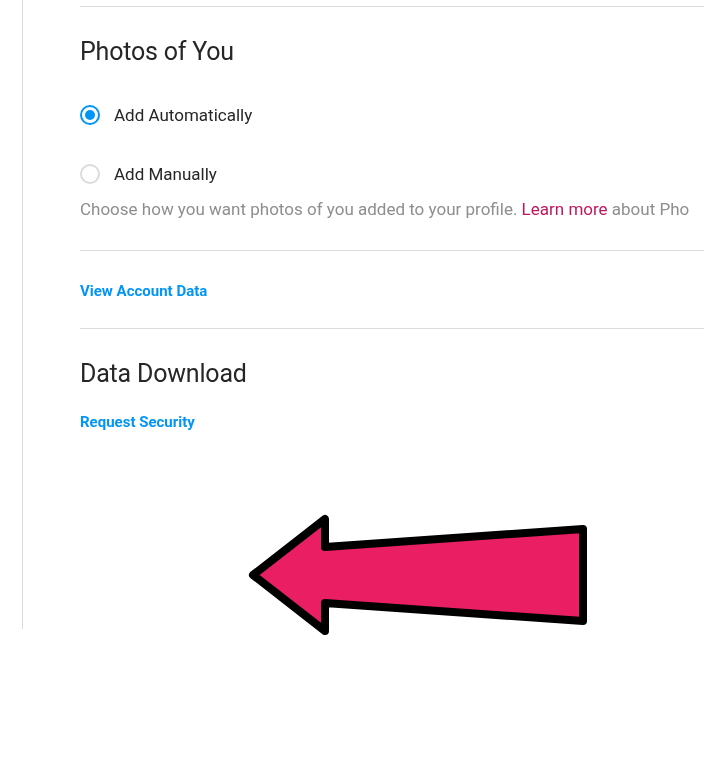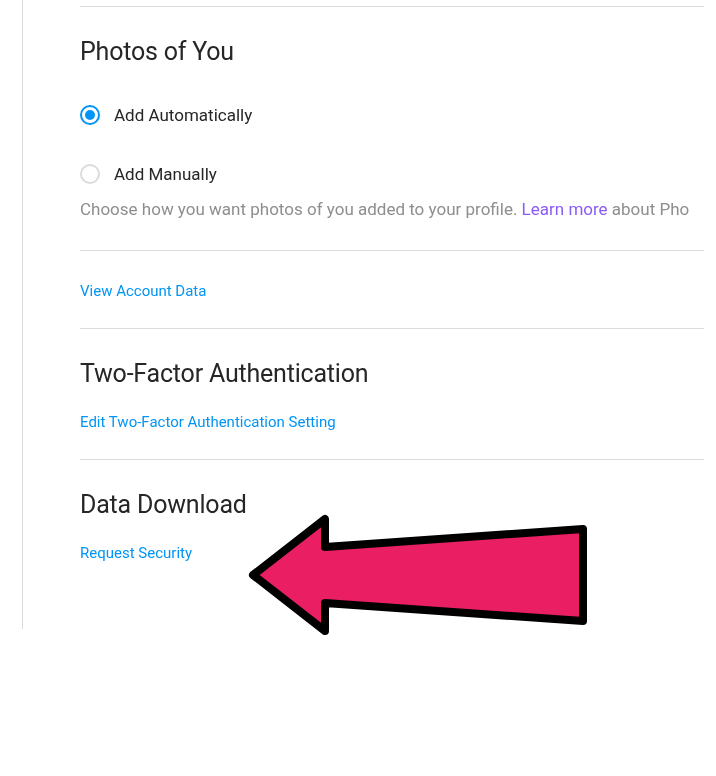--- a/index.html
+++ b/index.html
@@ -77,27 +77,27 @@
       color: #262626;
     }
     .help-text {
       font-size: 17px;
       color: #8e8e8e;
       line-height: 1.4;
       white-space: nowrap;
     }
     .link {
       color: #0095f6;
-      font-weight: 400;
+      font-weight: 700;
       font-size: 15px;
       cursor: pointer;
       text-decoration: none;
     }
     .link-inline {
-      color: #8b5cf6;
+      color: #be185d;
       cursor: pointer;
     }
     .section.compact h2 {
       margin-bottom: 24px;
     }
     .arrow-annotation {
       position: absolute;
       left: 233px;
       top: 495px;
       pointer-events: none;
@@ -125,24 +125,20 @@
     </div>
     <p class="help-text">
       <span>Choose how you want photos of you added to your profile. </span><a class="link-inline">Learn more</a><span> about Pho</span>
     </p>
   </div>
 
   <div class="section compact">
     <a class="link">View Account Data</a>
   </div>
 
-  <div class="section compact">
-    <h2>Two-Factor Authentication</h2>
-    <a class="link">Edit Two-Factor Authentication Setting</a>
-  </div>
 
   <div class="section compact">
     <h2>Data Download</h2>
     <a class="link">Request Security</a>
   </div>
 
 
 </div>
 
 <div class="arrow-annotation">

